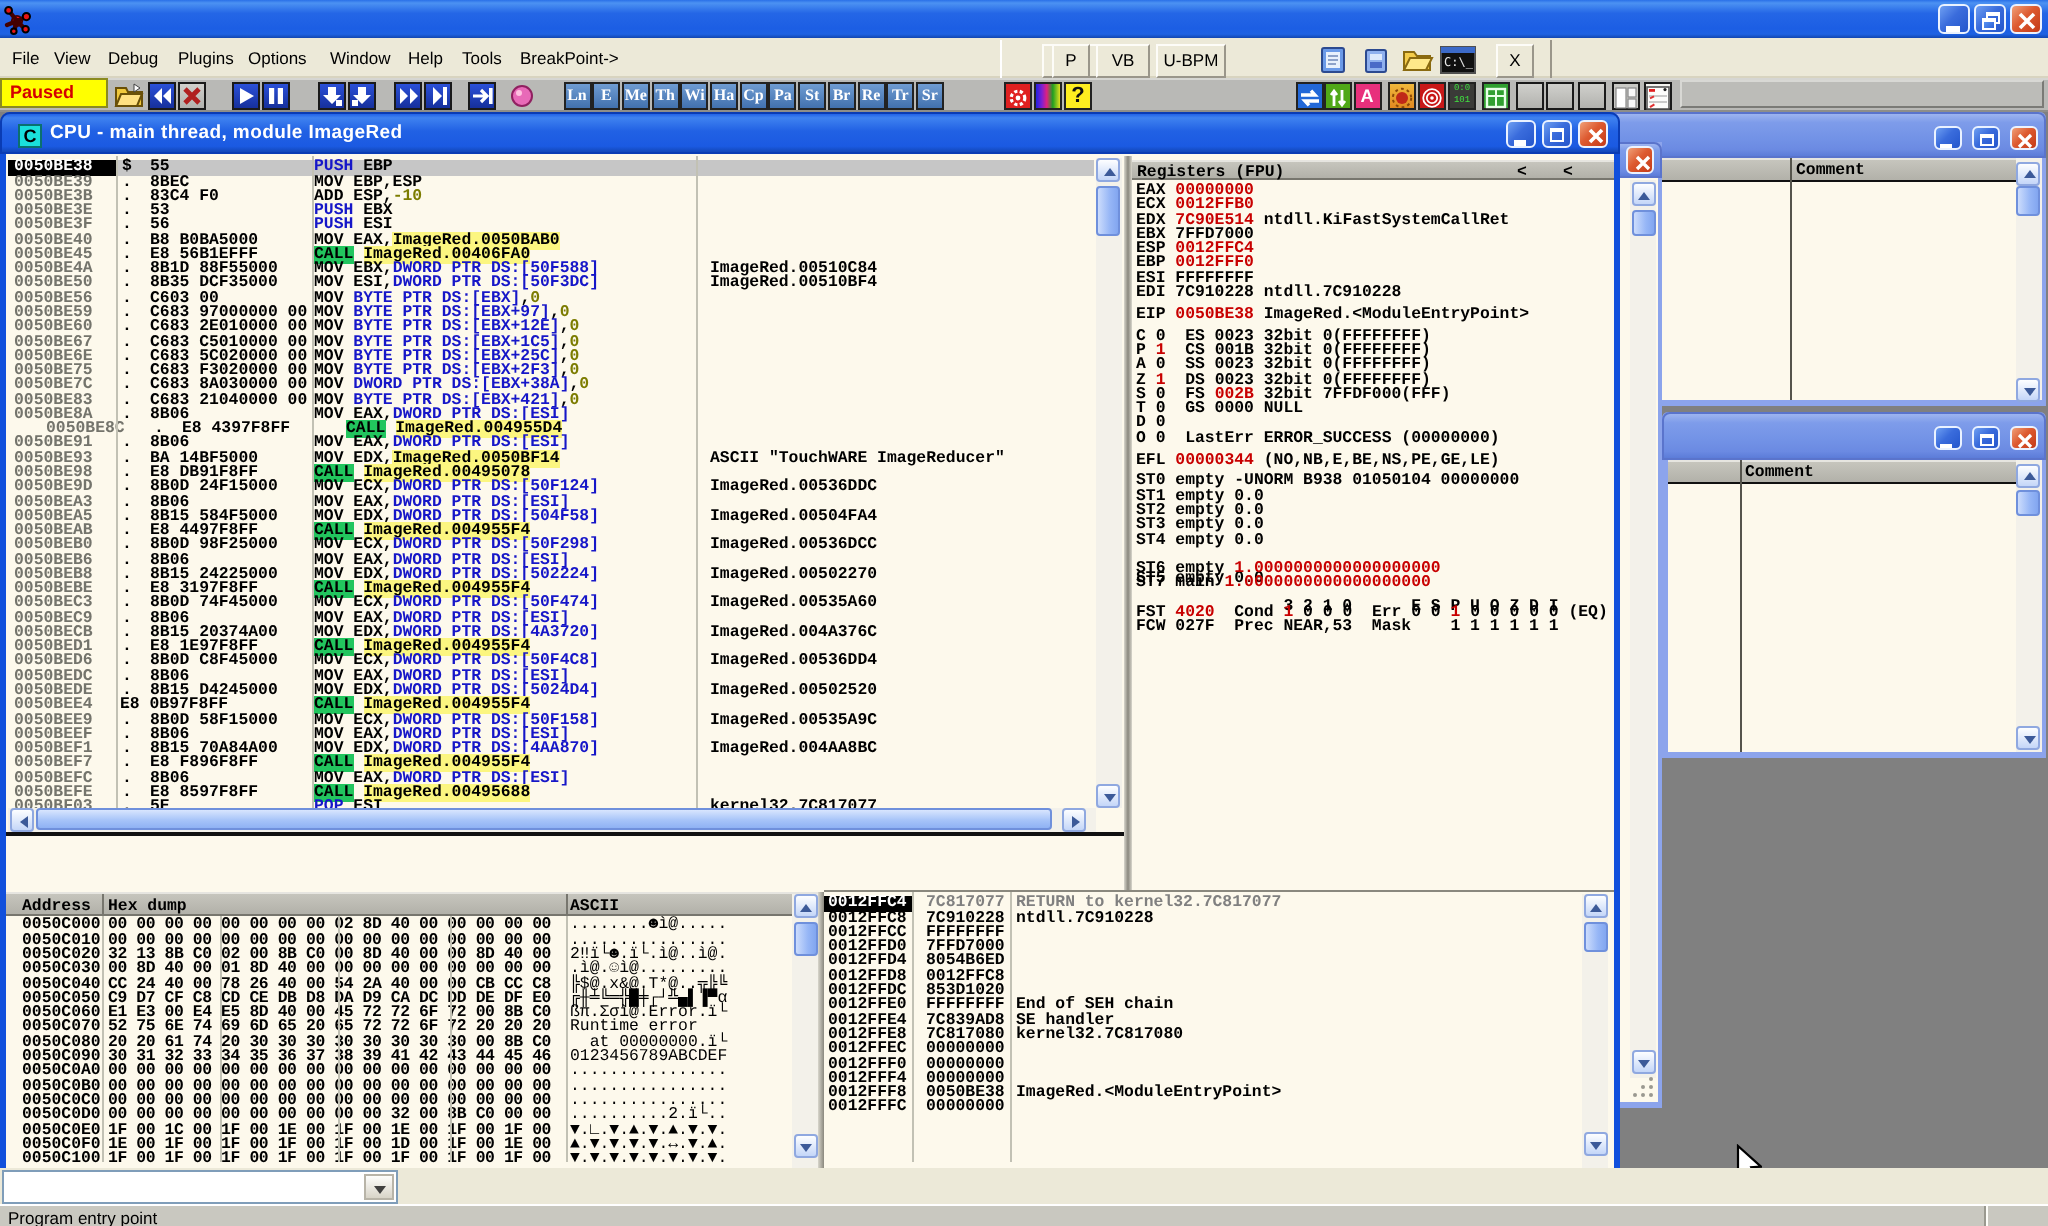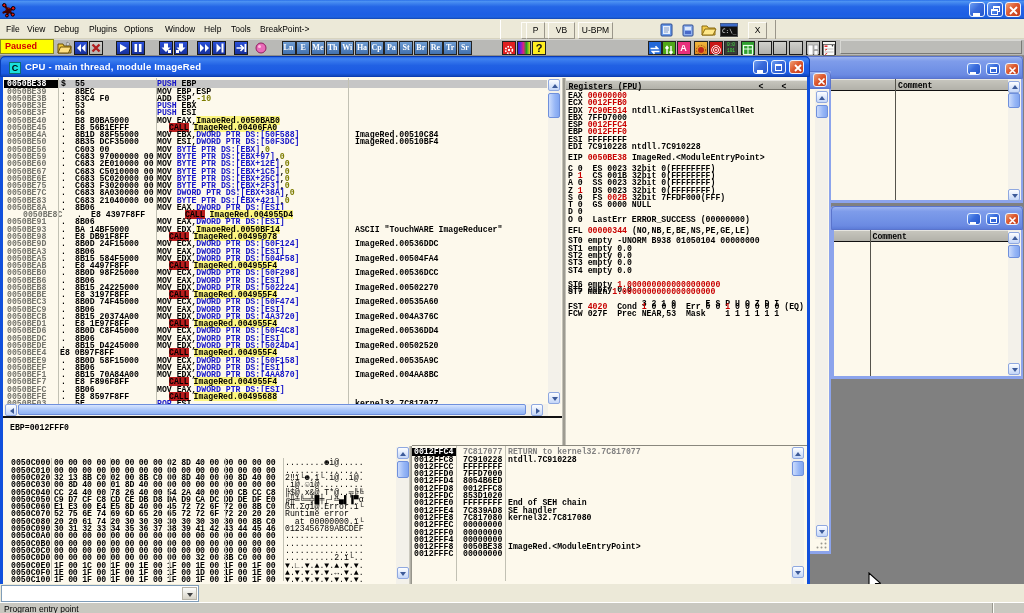--- a/index.html
+++ b/index.html
@@ -39,21 +39,21 @@
 .sbt{position:absolute;border:1px solid #6f90dc;border-radius:2px;background:linear-gradient(90deg,#ccdcfc 0%,#96b6f6 60%,#82a6f0 100%);}
 .sbth{background:linear-gradient(180deg,#d8e5fe 0%,#a4c2f8 60%,#8fb2f4 100%);}
 .arr{position:absolute;width:0;height:0;}
 
 .r{color:#c80000;}
 .b{color:#1616c8;}
 .o{color:#7c7c00;}
 .g{color:#808080;}
 .ga{color:#74746c;}
 .y{background:#fcf680;}
-.c{background:#b91c1c;margin-left:12px;}
+.c{background:#22c55e;}
 .selrow{background:#c6c6c6;}
 .selcell{background:#000;color:#fff;}
 .vline{position:absolute;width:1px;background:#c2c1b4;}
 </style></head><body>
 <div class="abs" id="titlebar">
 <svg class="abs" style="left:1px;top:2px" width="16" height="16" viewBox="0 0 16 16">
       <g stroke="#400" stroke-width="0.9" fill="#f51414">
         <circle cx="7.5" cy="8.5" r="2.6"></circle>
         <path d="M7.5 8.5 L3.5 3.5 M7.5 8.5 L12 6.5 M7.5 8.5 L11.5 12.5 M7.5 8.5 L6 13.5 M7.5 8.5 L2.5 10.5" stroke-linecap="round" stroke-width="2.2"></path>
       </g>
@@ -387,23 +387,20 @@
       </div>
 <div class="sb" style="left:4px;top:347.5px;width:543.5px;height:12px"></div>
 <div class="sba" style="left:5.0px;top:348.0px;width:12px;height:12px">
         <div class="arr" style="left:3.5px;top:2.5px;border-top:3.5px solid transparent;border-bottom:3.5px solid transparent;border-right:4.5px solid #3c5a99"></div>
       </div>
 <div class="sbt sbth" style="left:18px;top:348px;width:508px;height:11px"></div>
 <div class="sba" style="left:530.5px;top:348.0px;width:12px;height:12px">
         <div class="arr" style="left:4.0px;top:2.5px;border-top:3.5px solid transparent;border-bottom:3.5px solid transparent;border-left:4.5px solid #3c5a99"></div>
       </div>
 <div class="abs" style="left:3px;top:359.5px;width:558.5px;height:2.5px;background:#111"></div>
-<div class="pane" style="left:3px;top:362px;width:558.5px;height:28px">
-        <span class="m abs" style="left:7px;top:5.5px">EBP=0012FFF0</span>
-      </div>
 <div class="abs" style="left:561.5px;top:22px;width:4px;height:368px;background:linear-gradient(90deg,#d8d6cc,#8a887e,#d8d6cc)"></div>
 <div class="pane" style="left:565.5px;top:22px;width:241.5px;height:368px">
 <div class="hdr" style="left:0;top:1.5px;width:241.5px;height:10.5px;border-bottom:1px solid #77766e">
           <span class="m mb abs" style="left:3px;top:2px">Registers (FPU)</span>
           <span class="m abs" style="left:193px;top:2px">&lt;</span>
           <span class="m abs" style="left:216px;top:2px">&lt;</span>
         </div>
 <div class="m abs" style="left:2.5px;top:14.00px"><span class="k">EAX </span><span class="r">00000000</span></div>
 <div class="m abs" style="left:2.5px;top:21.27px"><span class="k">ECX </span><span class="r">0012FFB0</span></div>
 <div class="m abs" style="left:2.5px;top:28.54px"><span class="k">EDX </span><span class="r">7C90E514</span><span class="k"> ntdll.KiFastSystemCallRet</span></div>
@@ -428,20 +425,27 @@
 <div class="m abs" style="left:2.5px;top:181.23px"><span class="k">ST3 empty 0.0</span></div>
 <div class="m abs" style="left:2.5px;top:188.50px"><span class="k">ST4 empty 0.0</span></div>
 <div class="m abs" style="left:2.5px;top:208px"><span class="k">ST5 empty 0.0</span></div>
 <div class="m abs" style="left:2.5px;top:203.04px"><span class="k">ST6 empty </span><span class="r">1.0000000000000000000</span></div>
 <div class="m abs" style="left:2.5px;top:210.31px"><span class="k">ST7 main </span><span class="r">1.0000000000000000000</span></div>
 <div class="m abs" style="left:2.5px;top:222px"><span class="k">               3 2 1 0      E S P U O Z D I</span></div>
 <div class="m abs" style="left:2.5px;top:224.85px"><span class="k">FST </span><span class="r">4020</span><span class="k">  Cond </span><span class="r">1</span><span class="k"> 0 0 0  Err 0 0 </span><span class="r">1</span><span class="k"> 0 0 0 0 0 (EQ)</span></div>
 <div class="m abs" style="left:2.5px;top:232.12px"><span class="k">FCW 027F  Prec NEAR,53  Mask    1 1 1 1 1 1</span></div>
 </div>
 <div class="pane" style="left:3px;top:390px;width:408px;height:138px">
+<div class="hdr" style="left:0;top:0;width:408px;height:12px;border-bottom:1px solid #77766e">
+          <span class="m abs" style="left:8px;top:2.6px">Address</span>
+          <span class="m abs" style="left:51px;top:2.6px">Hex dump</span>
+          <span class="m abs" style="left:282px;top:2.6px">ASCII</span>
+          <div class="abs" style="left:47.5px;top:0;width:1px;height:12px;background:#77766e"></div>
+          <div class="abs" style="left:279.5px;top:0;width:1px;height:12px;background:#77766e"></div>
+        </div>
 <div class="m abs" style="left:0;top:13.30px"><span class="abs" style="left:8px">0050C000</span><span class="abs" style="left:51px;letter-spacing:-0.2px">00 00 00 00 00 00 00 00 02 8D 40 00 00 00 00 00</span><span class="abs" style="left:282px;font-weight:normal">........☻ì@.....</span></div>
 <div class="m abs" style="left:0;top:20.60px"><span class="abs" style="left:8px">0050C010</span><span class="abs" style="left:51px;letter-spacing:-0.2px">00 00 00 00 00 00 00 00 00 00 00 00 00 00 00 00</span><span class="abs" style="left:282px;font-weight:normal">................</span></div>
 <div class="m abs" style="left:0;top:27.90px"><span class="abs" style="left:8px">0050C020</span><span class="abs" style="left:51px;letter-spacing:-0.2px">32 13 8B C0 02 00 8B C0 00 8D 40 00 00 8D 40 00</span><span class="abs" style="left:282px;font-weight:normal">2‼ï└☻.ï└.ì@..ì@.</span></div>
 <div class="m abs" style="left:0;top:35.20px"><span class="abs" style="left:8px">0050C030</span><span class="abs" style="left:51px;letter-spacing:-0.2px">00 8D 40 00 01 8D 40 00 00 00 00 00 00 00 00 00</span><span class="abs" style="left:282px;font-weight:normal">.ì@.☺ì@.........</span></div>
 <div class="m abs" style="left:0;top:42.50px"><span class="abs" style="left:8px">0050C040</span><span class="abs" style="left:51px;letter-spacing:-0.2px">CC 24 40 00 78 26 40 00 54 2A 40 00 00 CB CC C8</span><span class="abs" style="left:282px;font-weight:normal">╠$@.x&amp;@.T*@..╦╠╚</span></div>
 <div class="m abs" style="left:0;top:49.80px"><span class="abs" style="left:8px">0050C050</span><span class="abs" style="left:51px;letter-spacing:-0.2px">C9 D7 CF C8 CD CE DB D8 DA D9 CA DC DD DE DF E0</span><span class="abs" style="left:282px;font-weight:normal">╔╫╧╚═╬█╪┌┘╩▄▌▐▀α</span></div>
 <div class="m abs" style="left:0;top:57.10px"><span class="abs" style="left:8px">0050C060</span><span class="abs" style="left:51px;letter-spacing:-0.2px">E1 E3 00 E4 E5 8D 40 00 45 72 72 6F 72 00 8B C0</span><span class="abs" style="left:282px;font-weight:normal">ßπ.Σσì@.Error.ï└</span></div>
 <div class="m abs" style="left:0;top:64.40px"><span class="abs" style="left:8px">0050C070</span><span class="abs" style="left:51px;letter-spacing:-0.2px">52 75 6E 74 69 6D 65 20 65 72 72 6F 72 20 20 20</span><span class="abs" style="left:282px;font-weight:normal">Runtime error   </span></div>
 <div class="m abs" style="left:0;top:71.70px"><span class="abs" style="left:8px">0050C080</span><span class="abs" style="left:51px;letter-spacing:-0.2px">20 20 61 74 20 30 30 30 30 30 30 30 30 00 8B C0</span><span class="abs" style="left:282px;font-weight:normal">  at 00000000.ï└</span></div>
 <div class="m abs" style="left:0;top:79.00px"><span class="abs" style="left:8px">0050C090</span><span class="abs" style="left:51px;letter-spacing:-0.2px">30 31 32 33 34 35 36 37 38 39 41 42 43 44 45 46</span><span class="abs" style="left:282px;font-weight:normal">0123456789ABCDEF</span></div>

